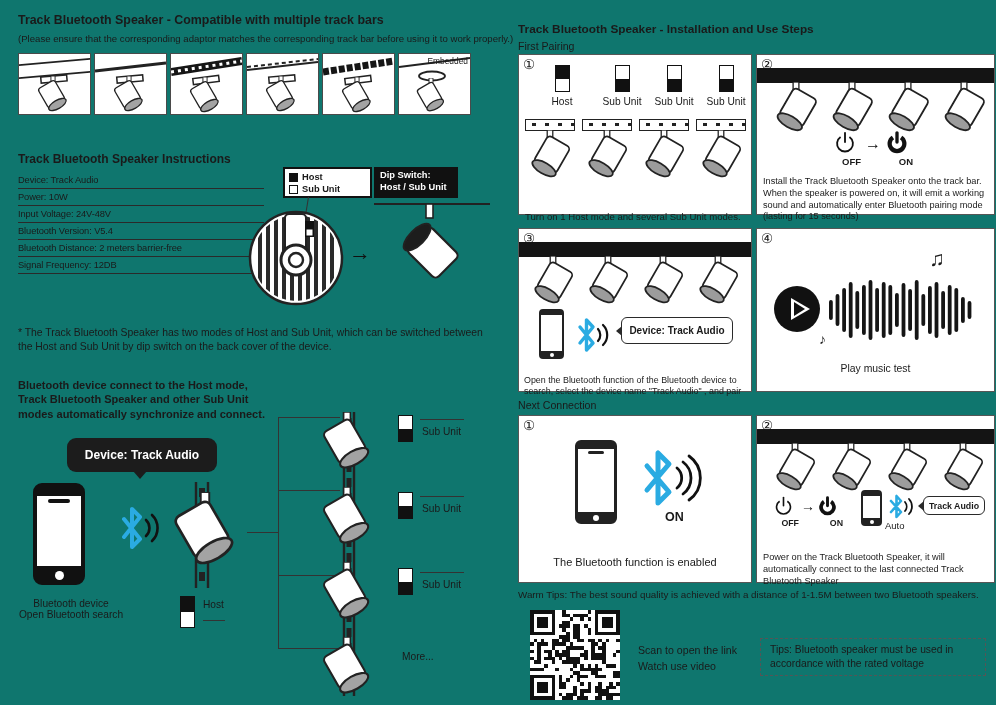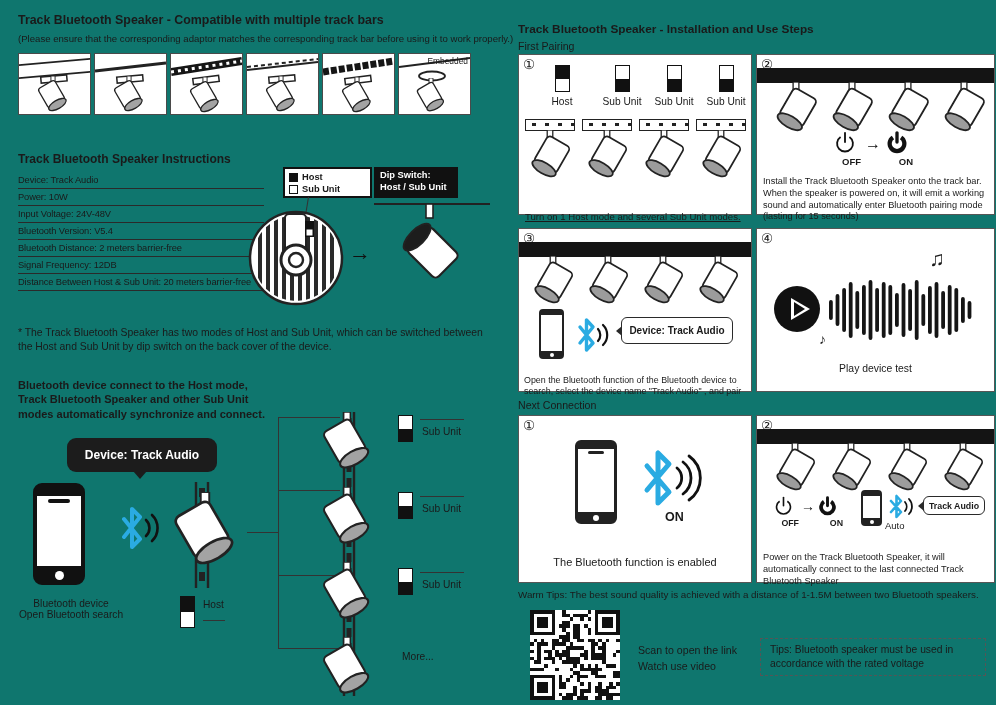--- a/index.html
+++ b/index.html
@@ -139,21 +139,20 @@
   </div>
 
   <div class="abs spectitle" style="left:18px;top:152px;">Track Bluetooth Speaker Instructions</div>
   <div class="abs" style="left:18px;top:172px;">
     <div class="specrow">Device: Track Audio</div>
     <div class="specrow">Power: 10W</div>
     <div class="specrow">Input Voltage: 24V-48V</div>
     <div class="specrow">Bluetooth Version: V5.4</div>
     <div class="specrow">Bluetooth Distance: 2 meters barrier-free</div>
     <div class="specrow">Signal Frequency: 12DB</div>
-    <div class="specrow">Distance Between Host &amp; Sub Unit: 20 meters barrier-free</div>
   </div>
 
   <div class="legendbox" style="left:283px;top:167px;width:89px;height:31px;">
     <div class="legrow">
         <span class="sq f"></span>
         <span>Host</span>
       </div>
     <div class="legrow">
         <span class="sq"></span>
         <span>Sub Unit</span>
@@ -339,21 +338,21 @@
       </svg>
     <svg class="spk" style="left:64px;top:75px;width:48px;height:51px;">
         <use href="#spk-l"></use>
       </svg>
     <svg class="spk" style="left:121px;top:75px;width:48px;height:51px;">
         <use href="#spk-l"></use>
       </svg>
     <svg class="spk" style="left:178px;top:75px;width:48px;height:51px;">
         <use href="#spk-l"></use>
       </svg>
-    <div class="abs cap" style="left:6px;top:142px;right:4px;font-size:9.6px;text-decoration:underline;">Turn on 1 Host mode and several Sub Unit modes.</div>
+    <div class="abs cap" style="left:6px;top:142px;right:4px;font-size:9.6px;">Turn on 1 Host mode and several Sub Unit modes.</div>
   </div>
 
   <div class="panel" style="left:756px;top:54px;width:239px;height:161px;">
     <span class="num">②</span>
     <div class="blackbar" style="top:13px;"></div>
     <svg class="spk" style="left:14px;top:27px;width:50px;height:53px;">
         <use href="#spk-l"></use>
       </svg>
     <svg class="spk" style="left:70px;top:27px;width:50px;height:53px;">
         <use href="#spk-l"></use>
@@ -440,21 +439,21 @@
           <rect x="105.6" y="3" width="3.8" height="56" rx="1.9"></rect>
           <rect x="112.19999999999999" y="12" width="3.8" height="38" rx="1.9"></rect>
           <rect x="118.8" y="6" width="3.8" height="50" rx="1.9"></rect>
           <rect x="125.39999999999999" y="9" width="3.8" height="44" rx="1.9"></rect>
           <rect x="132" y="18" width="3.8" height="26" rx="1.9"></rect>
           <rect x="138.6" y="22" width="3.8" height="18" rx="1.9"></rect>
         </g>
     </svg>
     <div class="abs" style="left:172px;top:18px;font-size:21px;">♫</div>
     <div class="abs" style="left:62px;top:102px;font-size:14px;">♪</div>
-    <div class="abs" style="left:0;right:0;top:134px;text-align:center;font-size:10.4px;">Play device test</div>
+    <div class="abs" style="left:0;right:0;top:134px;text-align:center;font-size:10.4px;">Play music test</div>
   </div>
 
   <div class="abs seclbl" style="left:518px;top:399px;">Next Connection</div>
 
   <div class="panel" style="left:518px;top:415px;width:234px;height:168px;">
     <span class="num">①</span>
     <div class="phone-md" style="left:56px;top:24px;width:42px;height:84px;">
       <span class="slot"></span>
         <span class="dot"></span>
     </div>

